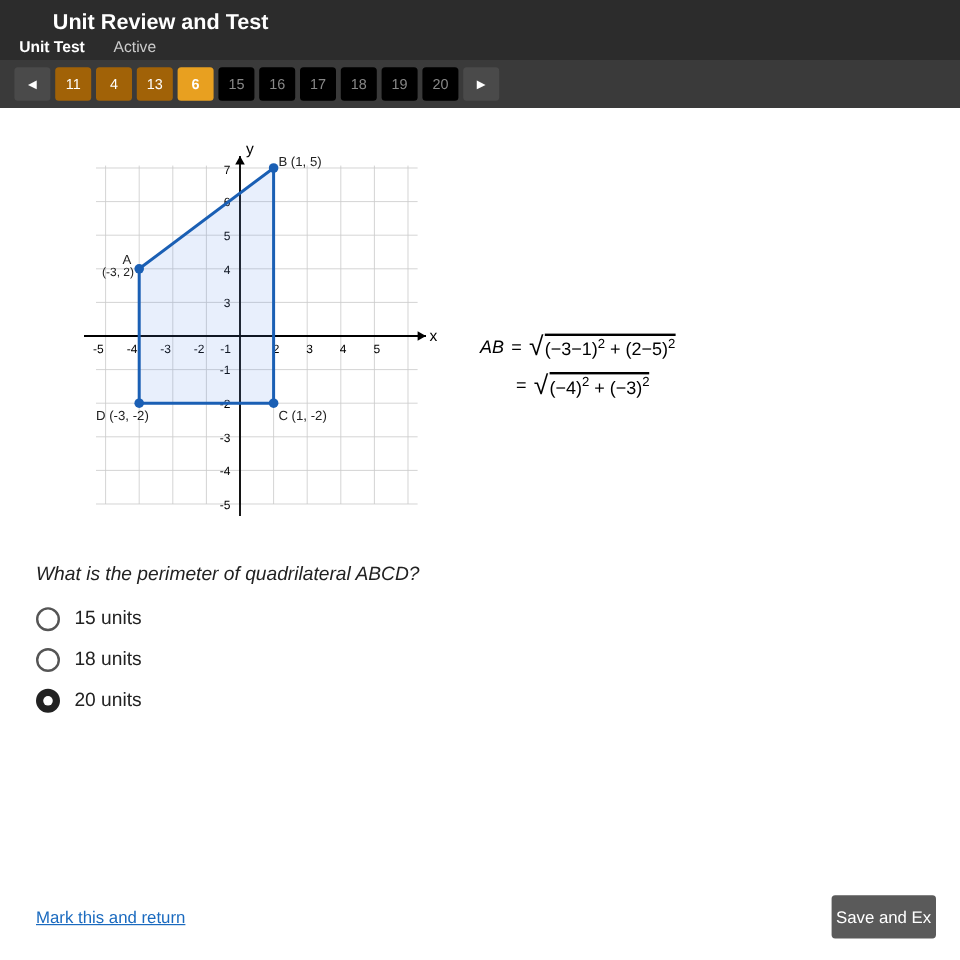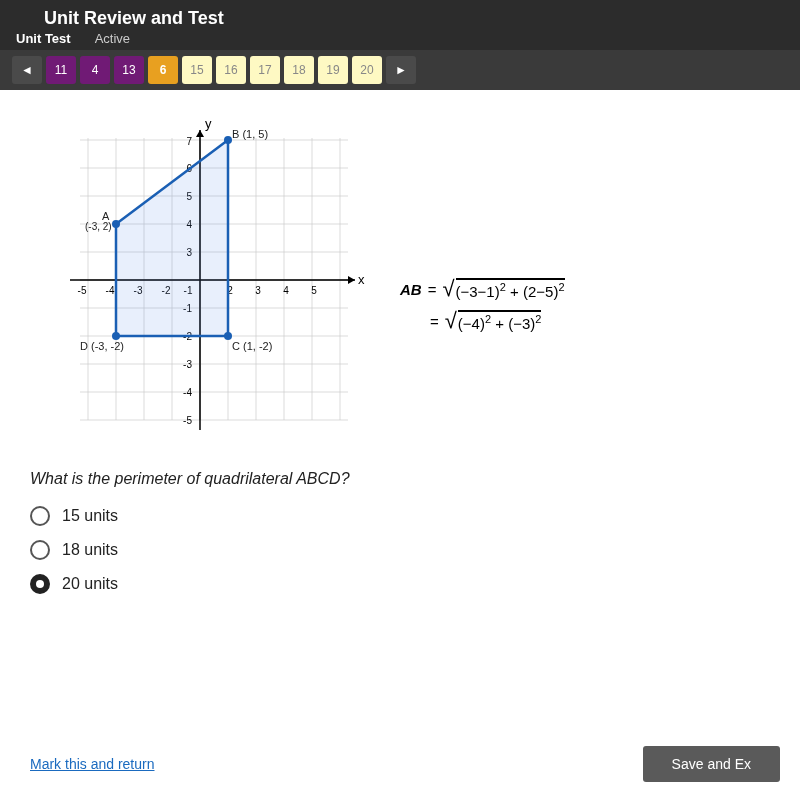--- a/index.html
+++ b/index.html
@@ -42,34 +42,34 @@
       display: flex;
       align-items: center;
       gap: 4px;
     }
     .page-btn {
       width: 30px;
       height: 28px;
       display: flex;
       align-items: center;
       justify-content: center;
-      background: #701a75;
+      background: #a16207;
       color: white;
       font-size: 12px;
       border-radius: 3px;
       cursor: pointer;
       border: none;
     }
     .page-btn.active {
       background: #e8a020;
       color: white;
       font-weight: bold;
     }
     .page-btn.disabled {
-      background: #fef9c3;
+      background: #000000;
       color: #888;
     }
     .page-btn.arrow {
       background: #4a4a4a;
     }
 
     .main-content {
       background: white;
       margin: 0;
       padding: 20px 20px 20px 30px;
@@ -167,21 +167,21 @@
     }
     .mark-return-link {
       color: #1a6abf;
       font-size: 14px;
       text-decoration: underline;
       cursor: pointer;
     }
     .save-btn {
       background: #5a5a5a;
       color: white;
-      padding: 10px 29px;
+      padding: 10px 4px;
       font-size: 14px;
       border: none;
       border-radius: 3px;
       cursor: pointer;
     }
 
     
     .sqrt-expr {
       display: inline-flex;
       align-items: flex-end;
@@ -307,21 +307,21 @@
         <text x="202" y="28" font-size="11" font-family="Arial" fill="#222">B (1, 5)</text>
 
         <text x="202" y="240" font-size="11" font-family="Arial" fill="#222">C (1, -2)</text>
 
         <text x="50" y="240" font-size="11" font-family="Arial" fill="#222">D (-3, -2)</text>
       </svg>
     </div>
 
     <div class="formula-area">
       <div class="formula-line">
-        <span style="font-style:italic; font-weight:bold;">AB</span>
+        <span style="font-style:italic; font-weight:normal;">AB</span>
         <span> = </span>
         <span class="sqrt-expr">
           <span class="sqrt-symbol">√</span>
           <span class="sqrt-content">
             (−3−1)<sup>2</sup> + (2−5)<sup>2</sup>
           </span>
         </span>
       </div>
       <div class="formula-line">
         <span style="margin-left: 30px;">= </span>

